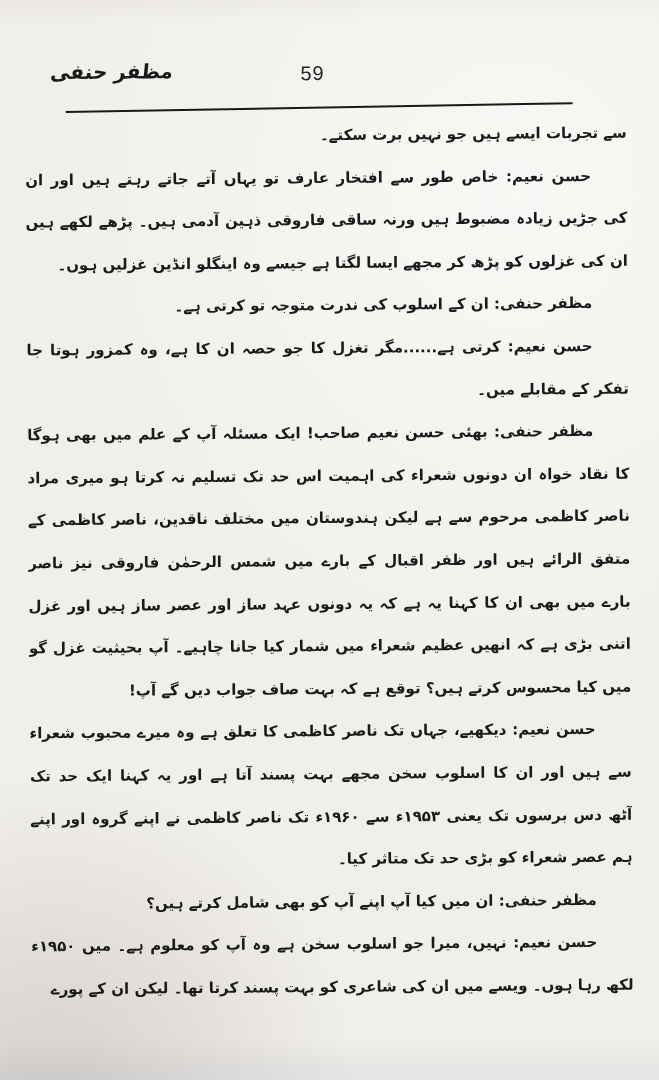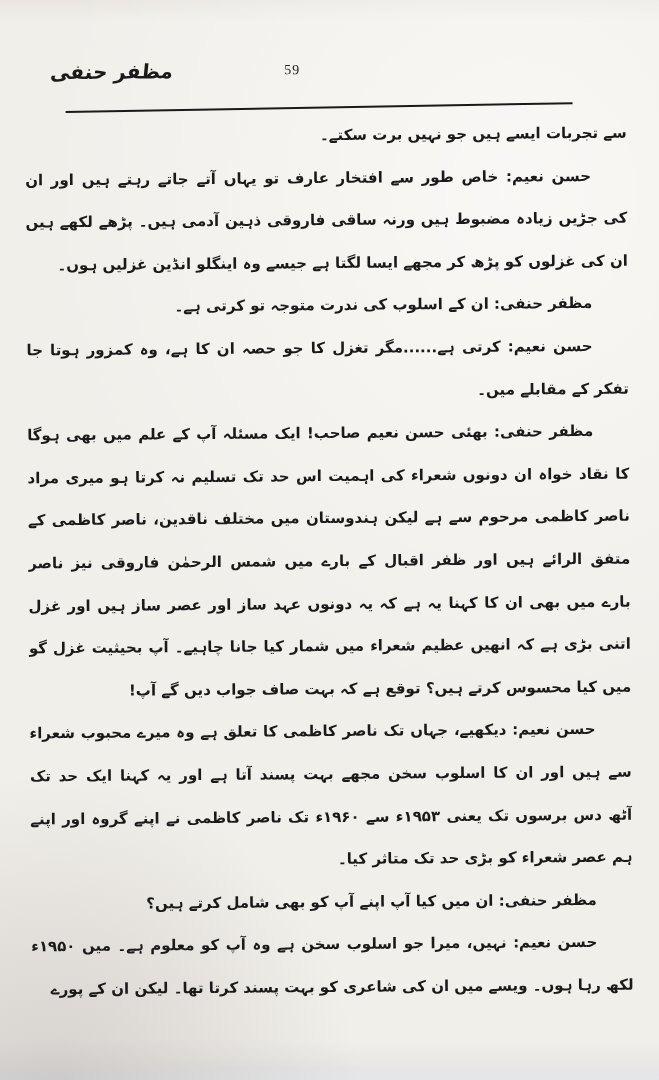--- a/index.html
+++ b/index.html
@@ -20,23 +20,23 @@
     transform:rotate(-0.45deg);
     transform-origin:50% 50%;
     color:#1a1a1a;
   }
   .running-title{
     position:absolute;left:54px;top:58px;
     font-size:20px;font-weight:bold;
     transform:skewX(-6deg);
   }
   .page-number{
-    position:absolute;left:288px;top:62px;
-    font-family:Liberation Serif, serif;
-    font-size:14px;letter-spacing:1px;color:#222;
+    position:absolute;left:304px;top:62px;
+    font-family:Liberation Sans, sans-serif;
+    font-size:20px;letter-spacing:1px;color:#222;
   }
   .rule{
     position:absolute;left:69px;top:109px;width:507px;height:0;
     border-top:2.6px solid #191919;
     transform:rotate(-0.55deg);transform-origin:0 0;
   }
   .body{
     position:absolute;left:28px;right:29px;top:114px;
     font-size:15px;font-weight:bold;line-height:42.6px;
   }

